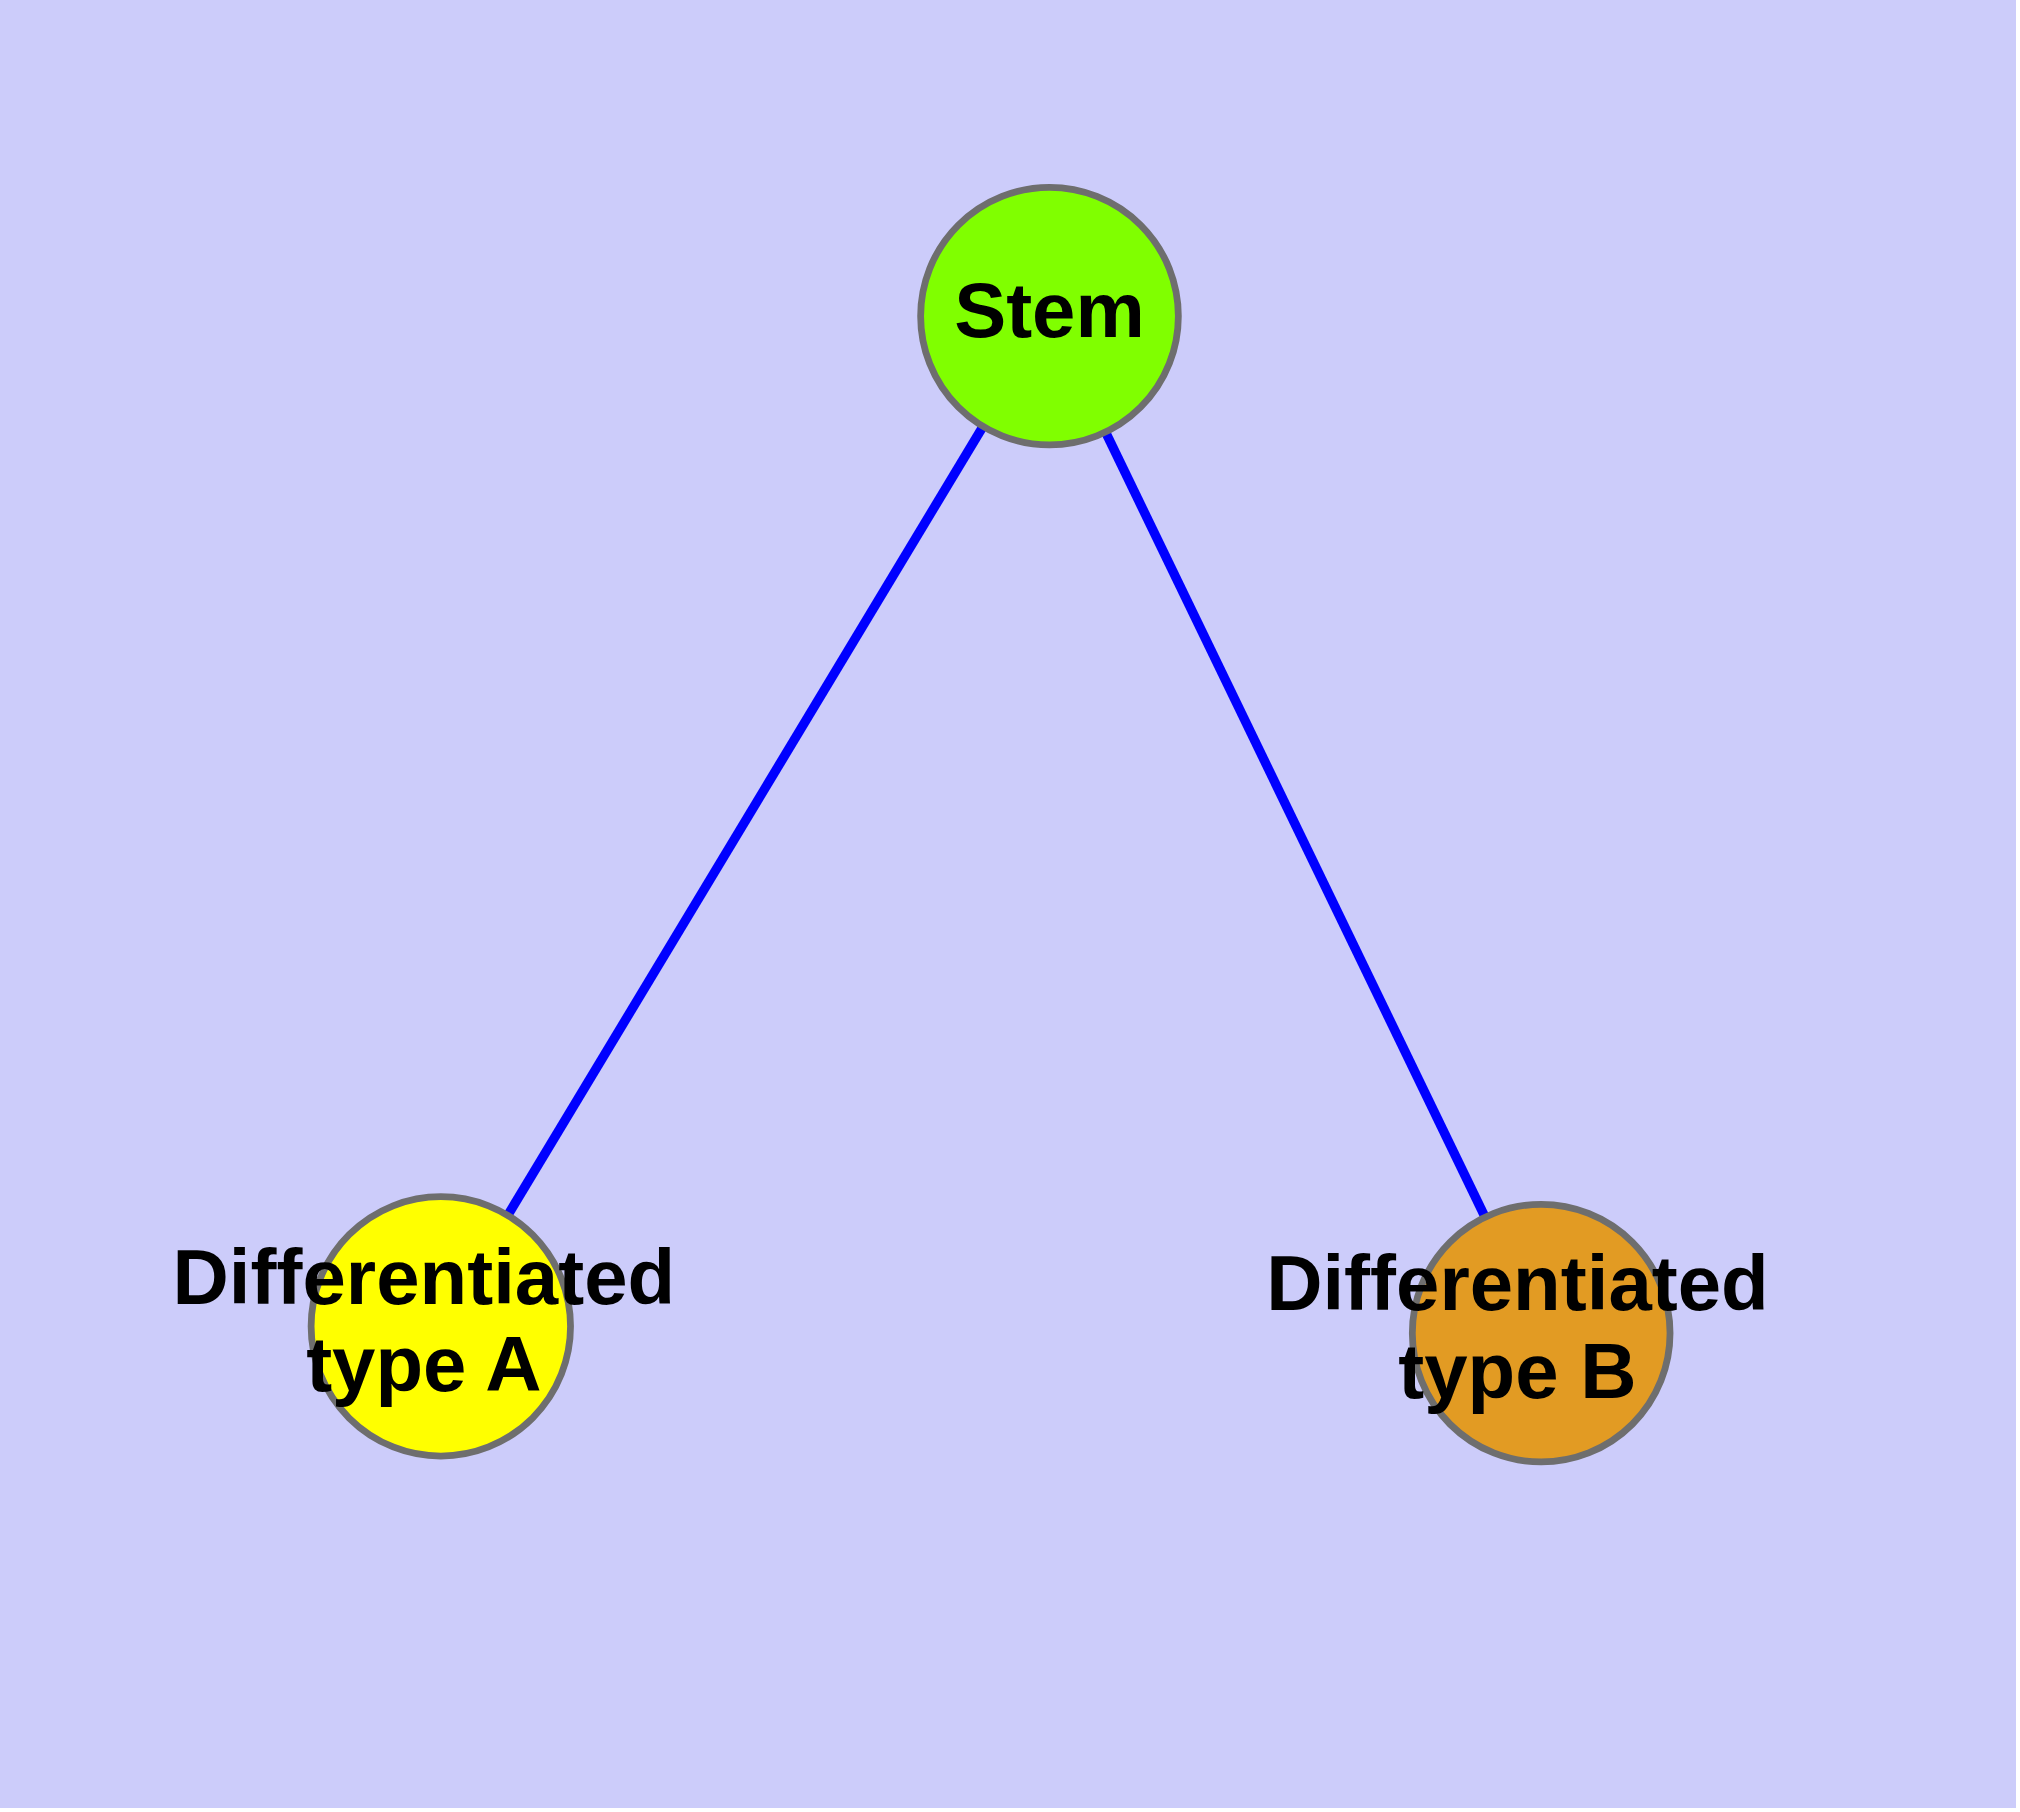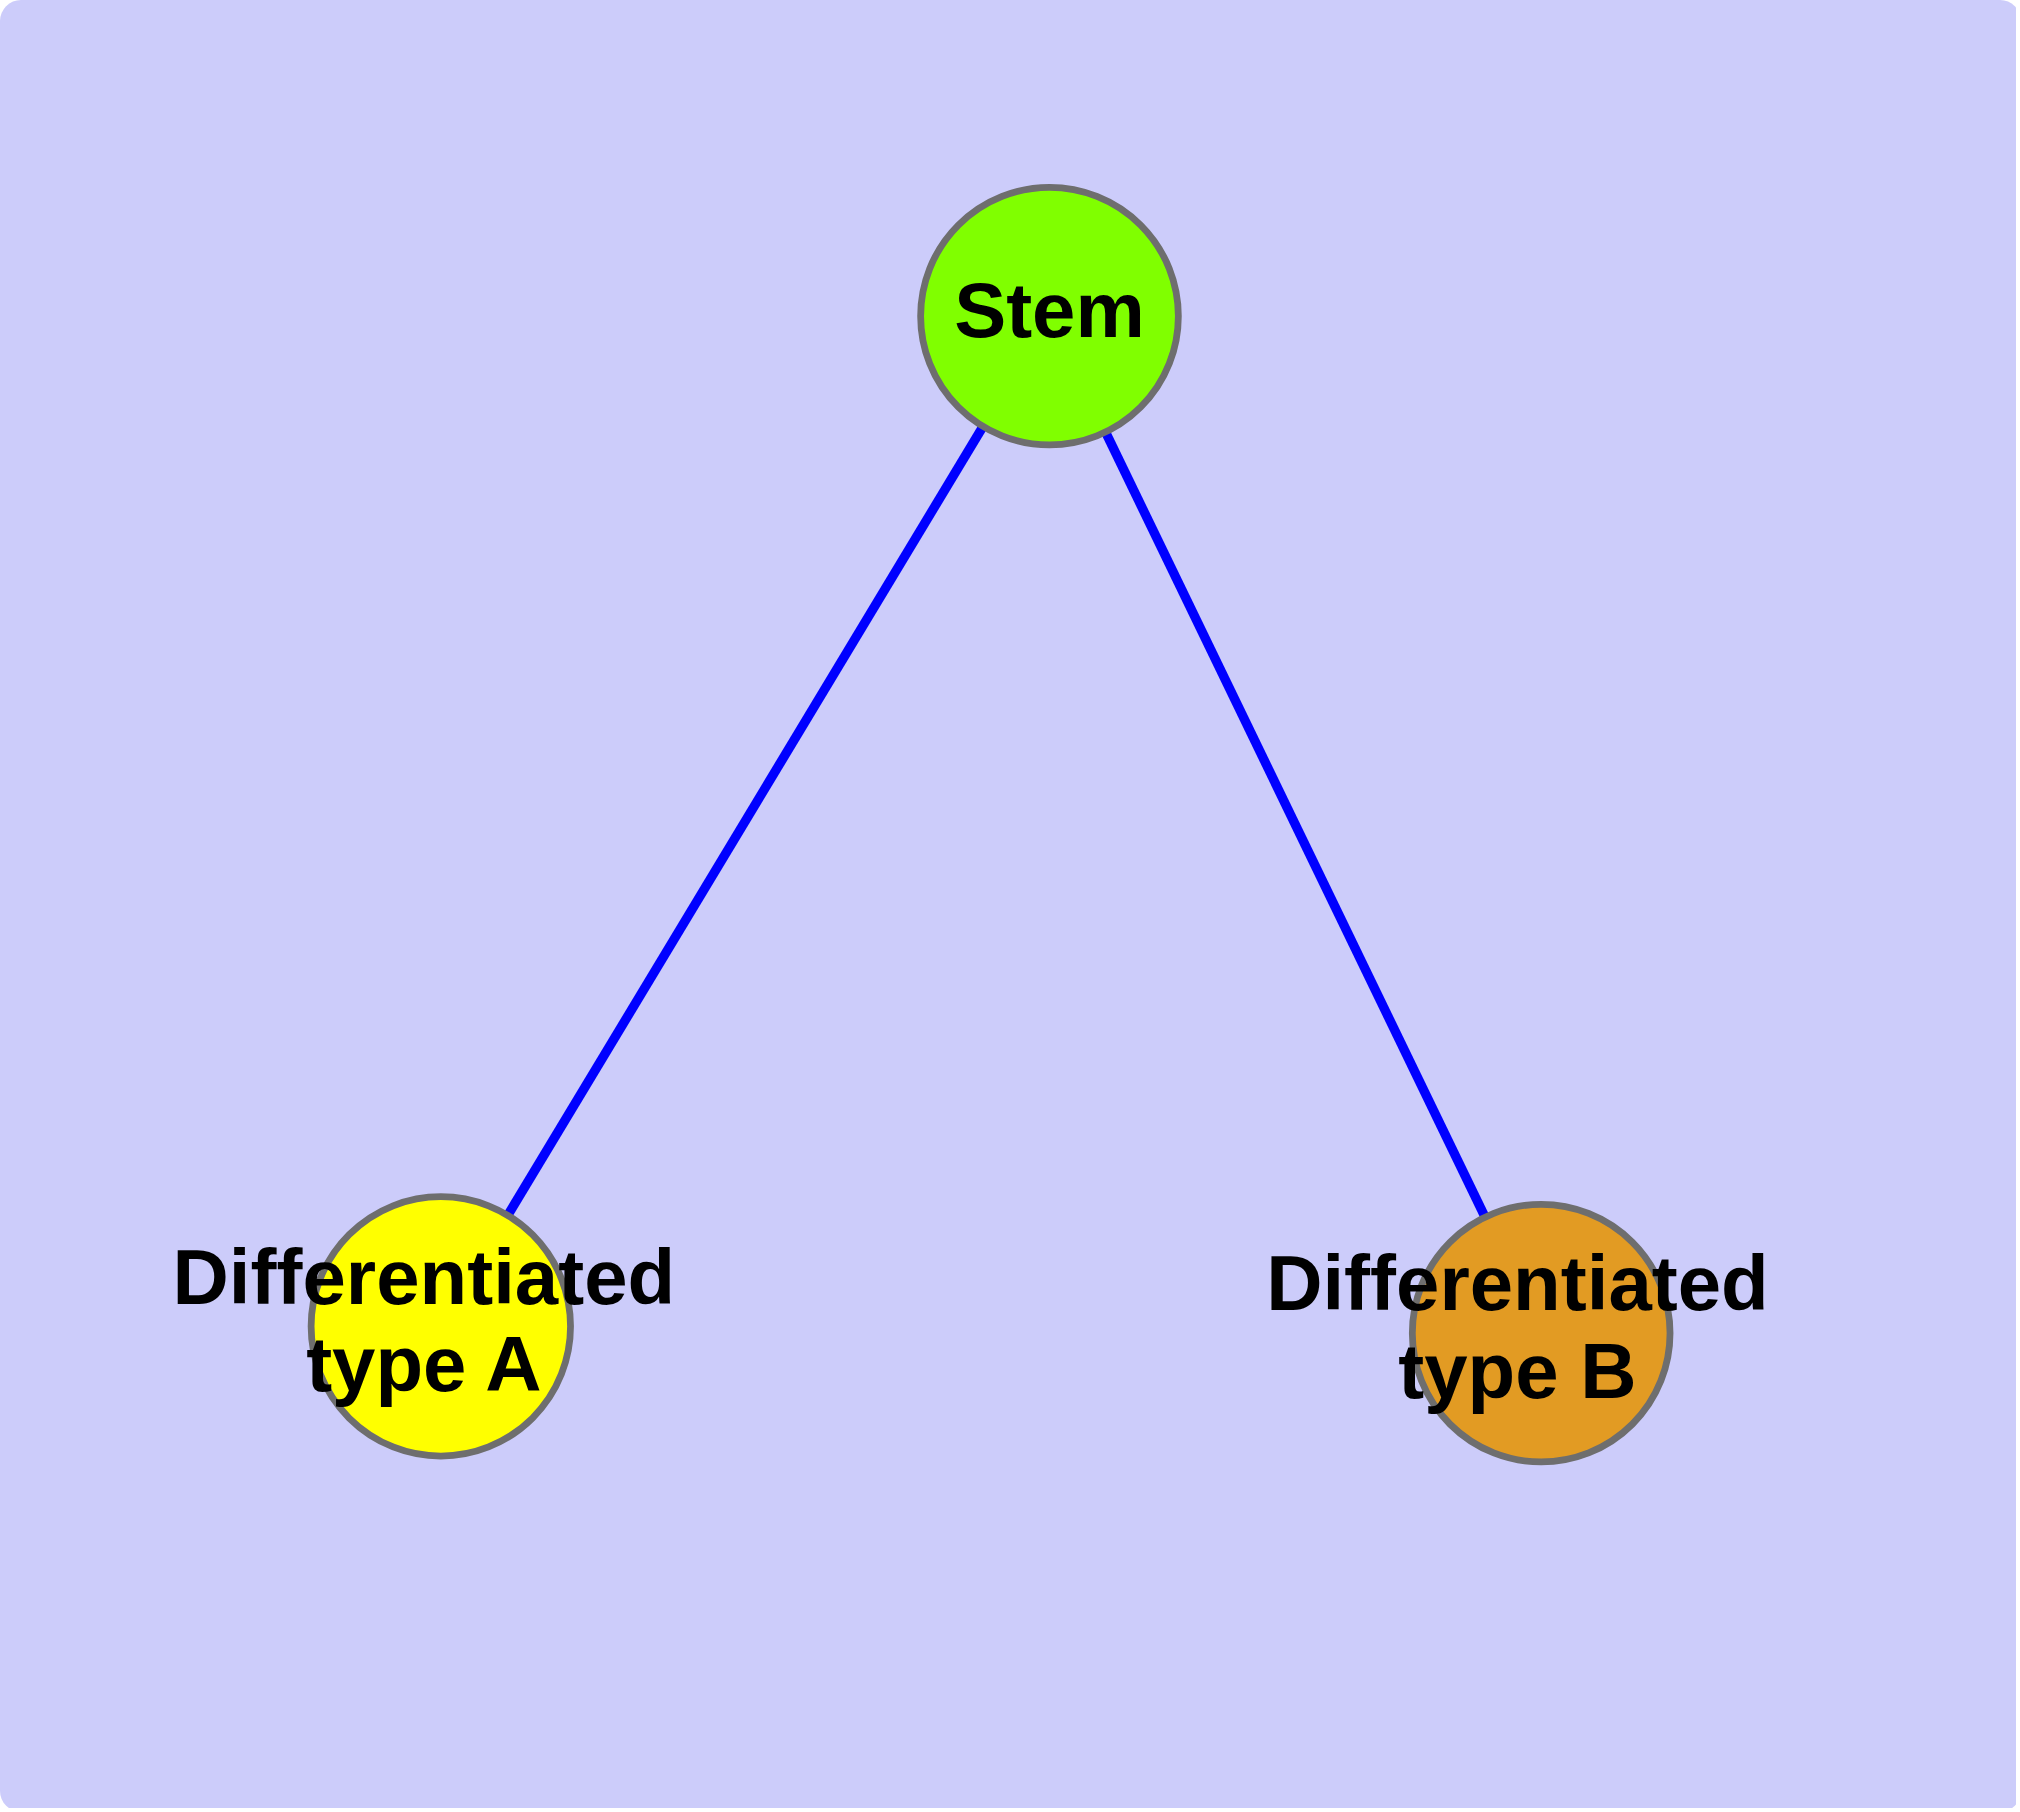--- a/index.html
+++ b/index.html
@@ -7,21 +7,20 @@
     padding: 0;
     background: #ffffff;
   }
   #canvas {
     position: relative;
     width: 2021px;
     height: 1812px;
     background: #ffffff;
     overflow: hidden;
     font-family: "Liberation Sans", sans-serif;
-    border-radius: 21px;
   }
   #plot-bg {
     position: absolute;
     left: 0px;
     top: 0px;
     width: 2016px;
     height: 1808px;
     background: #ccccfa;
   }
   svg#graph {

